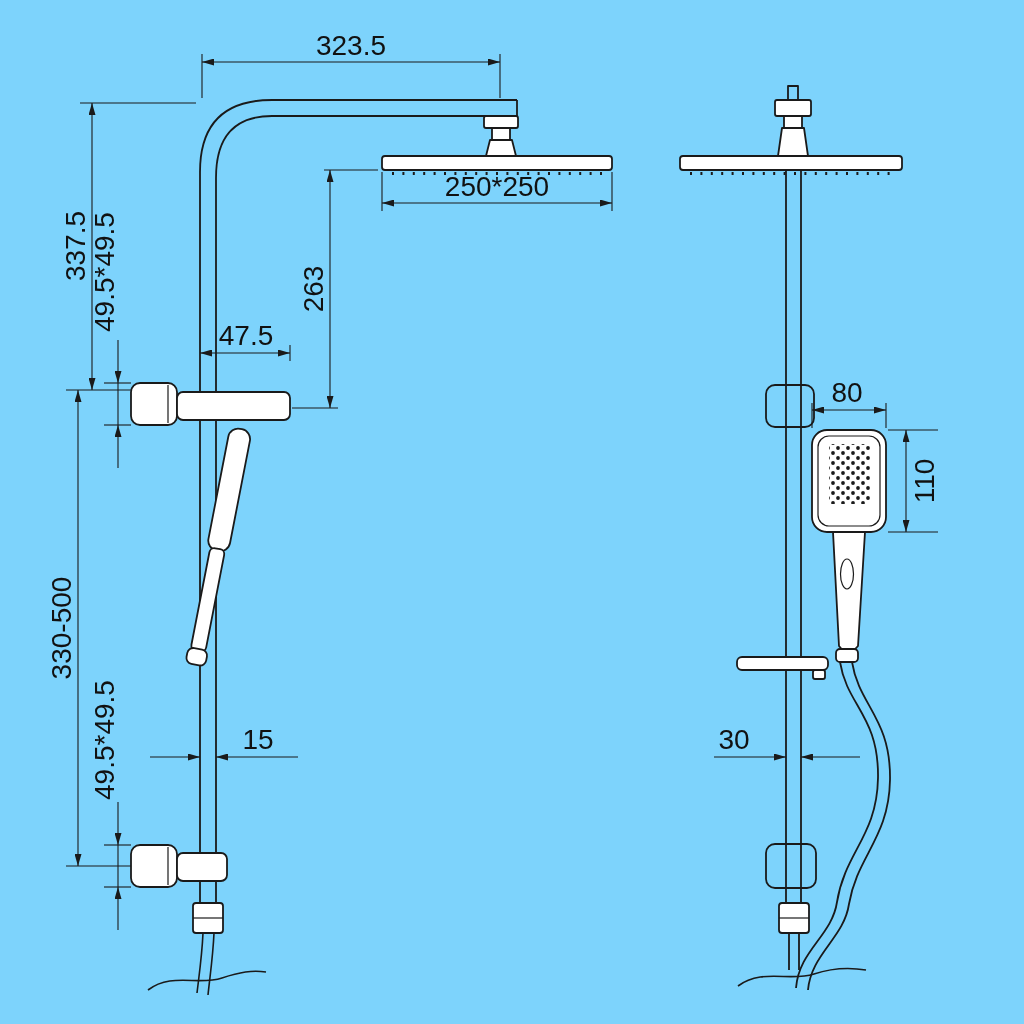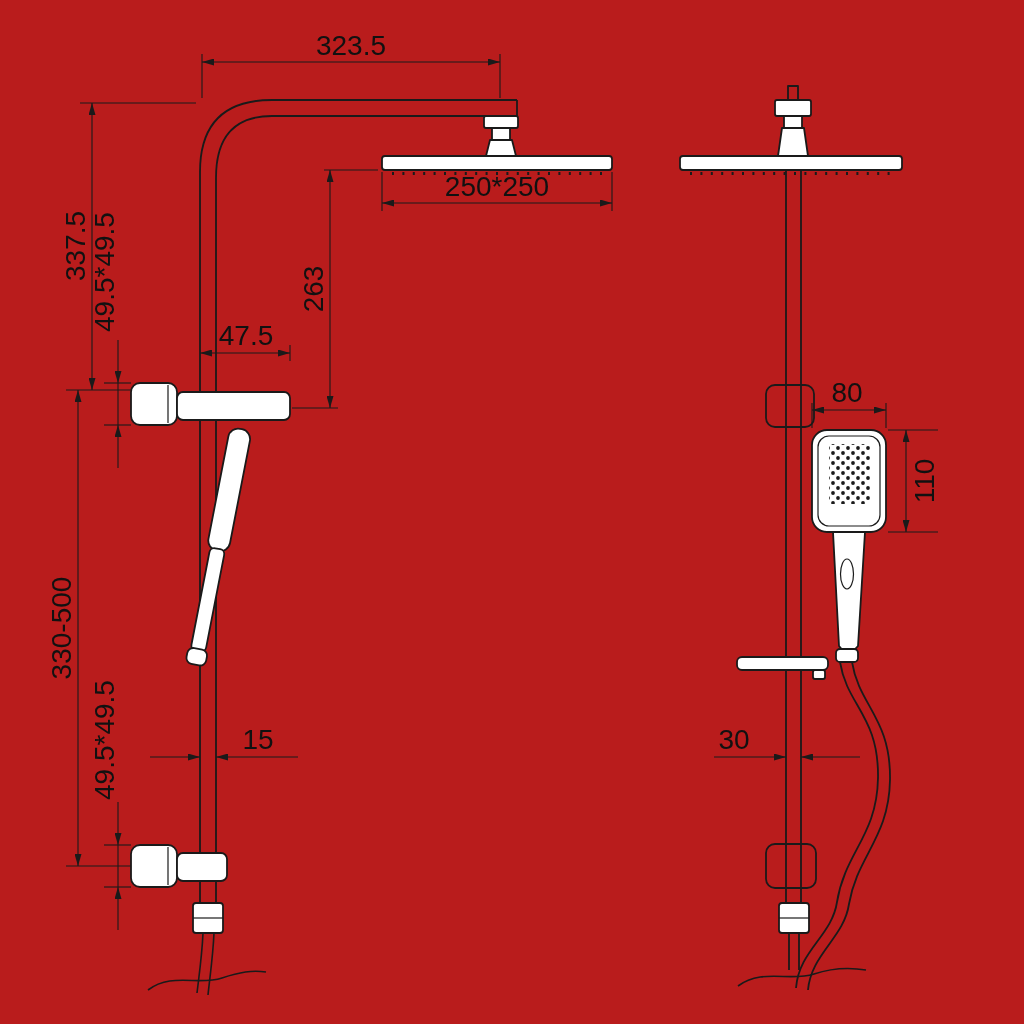--- a/index.html
+++ b/index.html
@@ -1,17 +1,17 @@
 <!DOCTYPE html>
 <html><head>
 <meta charset="utf-8">
 <title>Technical Drawing</title>
 <style>
   html,body { margin:0; padding:0; background:#ffffff; }
-  .canvas { width:1024px; height:1024px; background:#b91c1c; position:relative; }
+  .canvas { width:1024px; height:1024px; background:#7dd3fc; position:relative; }
   svg { display:block; }
   .ol  { fill:none; stroke:#1a1a1a; stroke-width:1.8; stroke-linejoin:round; }
   .olf { fill:#ffffff; stroke:#1a1a1a; stroke-width:1.8; stroke-linejoin:round; }
   .ol2 { fill:none; stroke:#1a1a1a; stroke-width:1.6; stroke-linejoin:round; }
   .dl  { fill:none; stroke:#1a1a1a; stroke-width:1.1; }
   .dl2 { fill:none; stroke:#1a1a1a; stroke-width:1.2; }
   .nozzle { fill:none; stroke:#1a1a1a; stroke-width:3; stroke-dasharray:2 8.4; }
   .dots { fill:url(#dots); stroke:none; }
   .dim-text { font-family:"Liberation Sans", sans-serif; font-size:28px; fill:#111111; text-anchor:middle; }
 </style>

